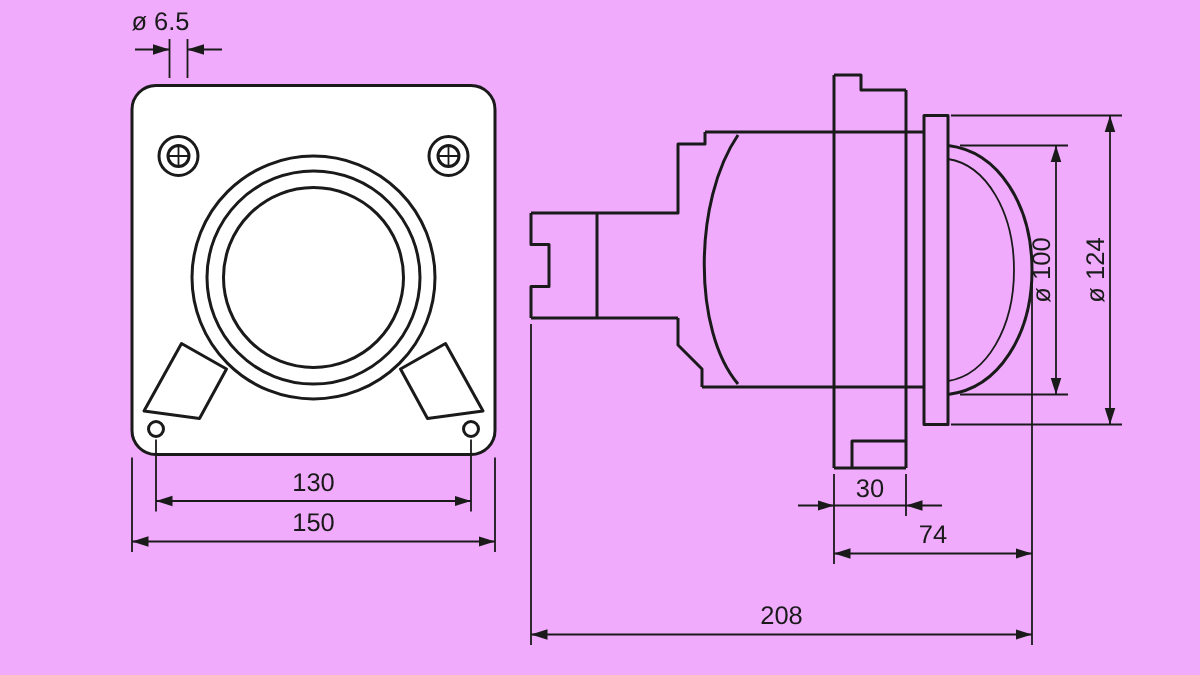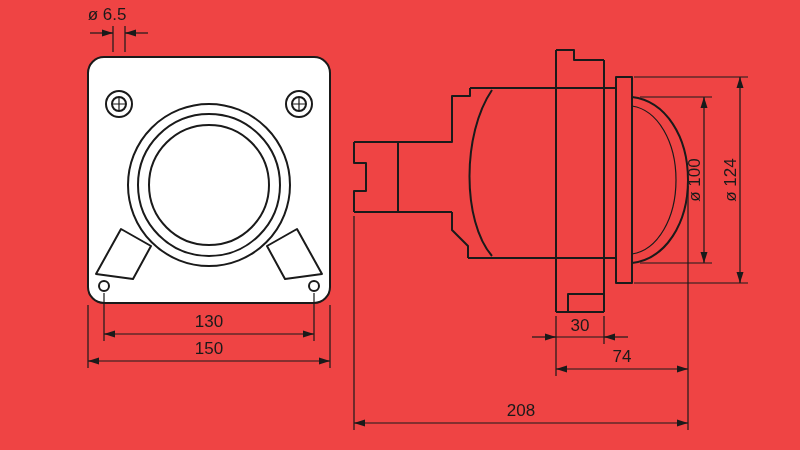--- a/index.html
+++ b/index.html
@@ -1,16 +1,16 @@
 <!DOCTYPE html>
 <html><head>
   <meta charset="utf-8">
   <style>
     html,body{margin:0;padding:0;background:#ffffff;}
-    .stage{width:800px;height:450px;background:#ef4444;position:relative;overflow:hidden;}
+    .stage{width:800px;height:450px;background:#f0abfc;position:relative;overflow:hidden;}
     svg text{font-family:"Liberation Sans","DejaVu Sans",sans-serif;font-size:17px;fill:#1a1a1a;}
     .ol{stroke:#1a1a1a;stroke-width:2;fill:none;stroke-linejoin:round;}
     .wf{stroke:#1a1a1a;stroke-width:2;fill:#ffffff;stroke-linejoin:round;}
     .dim{stroke:#1a1a1a;stroke-width:1.2;fill:none;}
   </style>
 </head>
 <body>
 
 <div class="stage">
 <svg width="800" height="450" viewBox="0 0 800 450">

